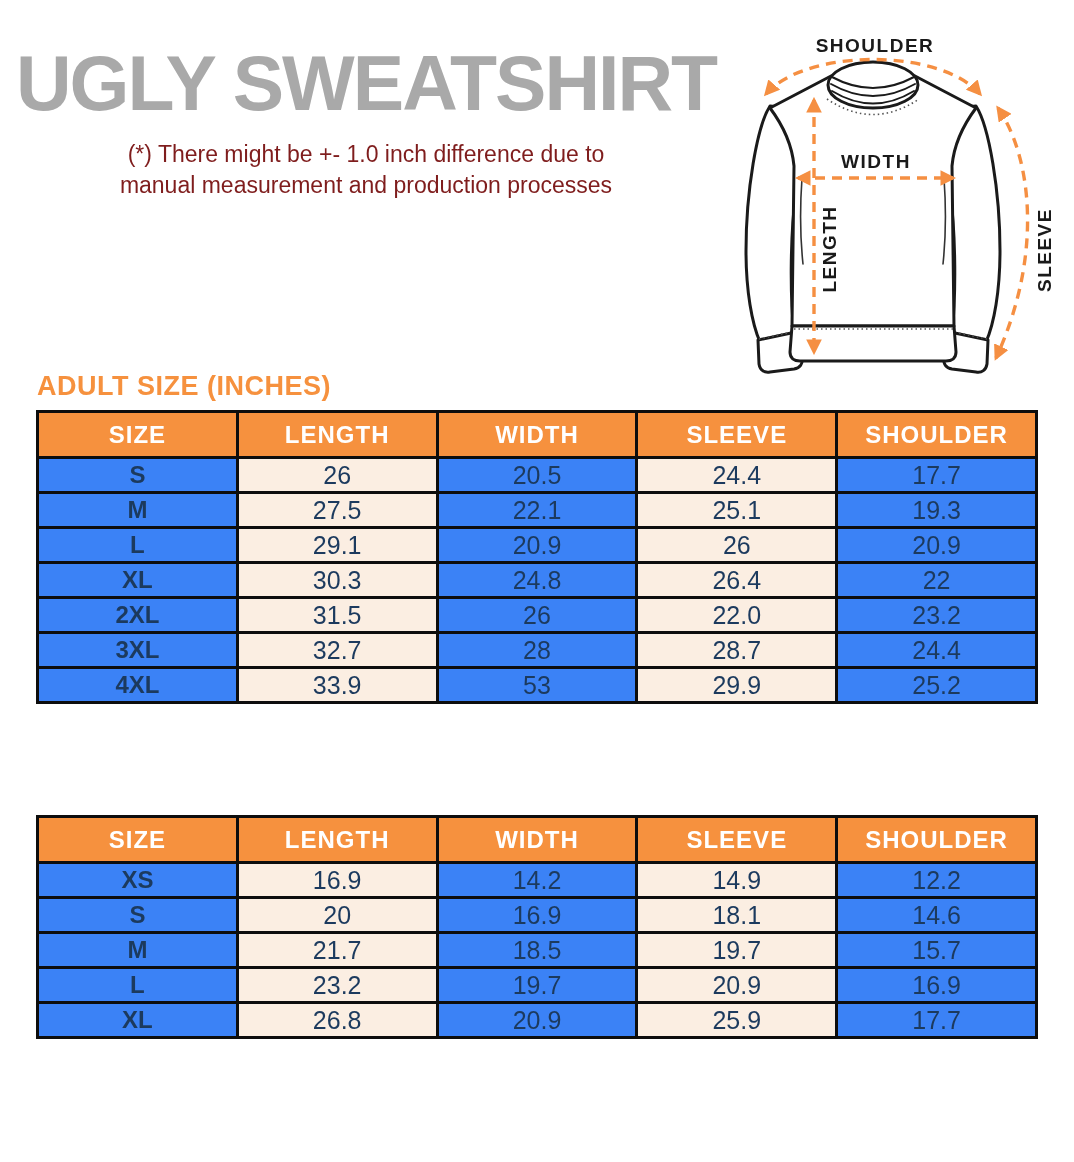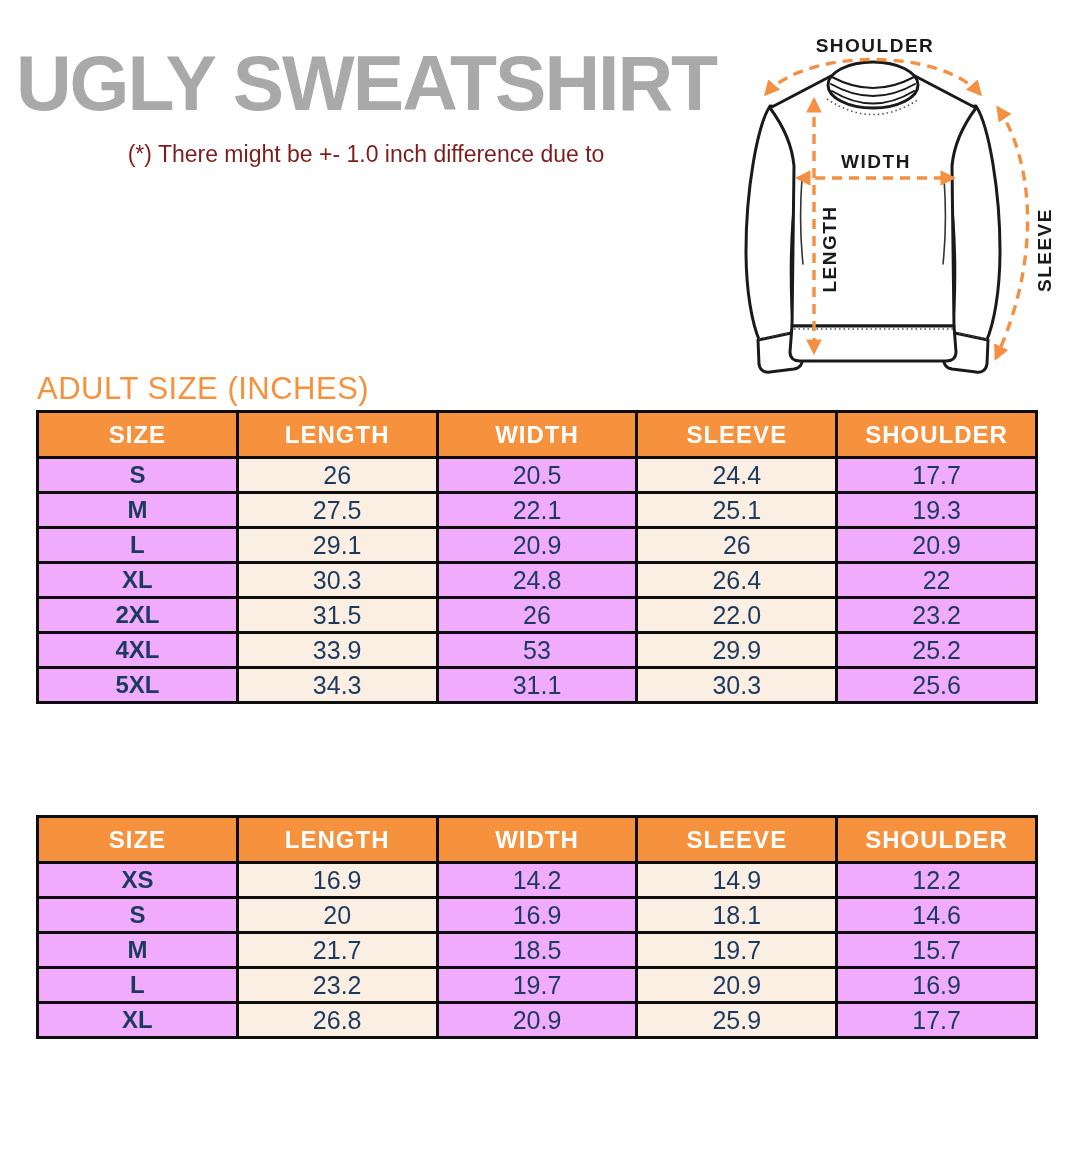--- a/index.html
+++ b/index.html
@@ -43,30 +43,30 @@
   .stitch{fill:none;stroke:#555;stroke-width:1.6;stroke-dasharray:1.5 3;}
   .crease{fill:none;stroke:#333;stroke-width:1.6;stroke-linecap:round;}
   .arrow{fill:none;stroke:var(--arrow);stroke-width:3.4;stroke-dasharray:10 7;}
   .dlabel{
     font-family:"Liberation Sans", sans-serif;
     font-size:19px;font-weight:700;fill:var(--ink);letter-spacing:1.5px;
   }
   
   .section-heading{
     position:absolute;left:37px;
-    font-size:31px;font-weight:400;letter-spacing:.5px;
+    font-size:27px;font-weight:700;letter-spacing:.5px;
     color:var(--orange);
   }
   #adult-heading{top:371px;}
   #kid-heading{top:777px;}
   
   .size-table{
     position:absolute;left:36px;width:1002px;
     border-collapse:collapse;table-layout:fixed;
-    background:#f0abfc;
+    background:#3b82f6;
   }
   #adult-table{top:410px;}
   #kid-table{top:815px;}
   .size-table th,.size-table td{
     border:3px solid var(--line);
     text-align:center;vertical-align:middle;padding:0;
   }
   .size-table th{
     background:var(--orange);color:#fff;
     height:46px;font-size:24px;font-weight:700;letter-spacing:1px;
@@ -82,20 +82,21 @@
 <body>
 
 <div class="page">
 
   <div class="header-left">
     <div class="big-title">
       <div>UGLY SWEATSHIRT</div>
     </div>
     <div class="disclaimer">
       <div>(*) There might be +- 1.0 inch difference due to</div>
+      <div>manual measurement and production processes</div>
     </div>
   </div>
 
   <div class="diagram">
     <svg viewBox="0 0 344 382">
       <defs>
         <marker id="ah" viewBox="0 0 10 10" refX="8" refY="5" markerWidth="4.6" markerHeight="4.6" orient="auto-start-reverse">
           <path d="M0,0 L10,5 L0,10 Z" fill="#f58f42"></path>
         </marker>
       </defs>
@@ -183,33 +184,33 @@
           <td class="plain">22</td>
         </tr>
         <tr>
           <td class="size-cell">2XL</td>
           <td class="peach">31.5</td>
           <td class="plain">26</td>
           <td class="peach">22.0</td>
           <td class="plain">23.2</td>
         </tr>
         <tr>
+          <td class="size-cell">3XL</td>
+          <td class="peach">32.7</td>
+          <td class="plain">28</td>
+          <td class="peach">28.7</td>
+          <td class="plain">24.4</td>
+        </tr>
+        <tr>
           <td class="size-cell">4XL</td>
           <td class="peach">33.9</td>
           <td class="plain">53</td>
           <td class="peach">29.9</td>
           <td class="plain">25.2</td>
         </tr>
-        <tr>
-          <td class="size-cell">5XL</td>
-          <td class="peach">34.3</td>
-          <td class="plain">31.1</td>
-          <td class="peach">30.3</td>
-          <td class="plain">25.6</td>
-        </tr>
       </tbody>
     </table>
 
   <table class="size-table" id="kid-table">
       <thead>
         <tr>
           <th>SIZE</th>
           <th>LENGTH</th>
           <th>WIDTH</th>
           <th>SLEEVE</th>

